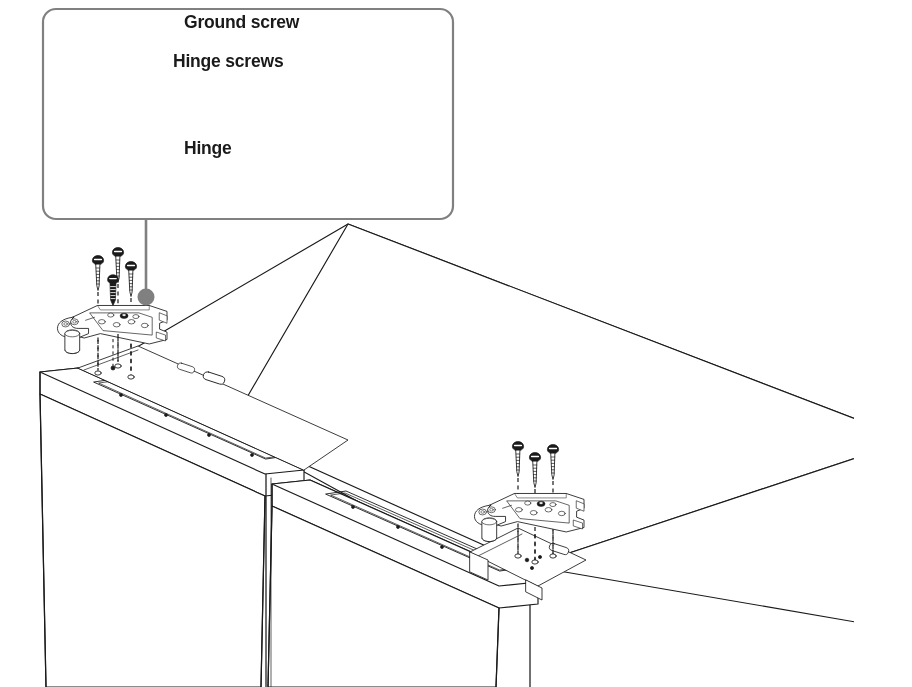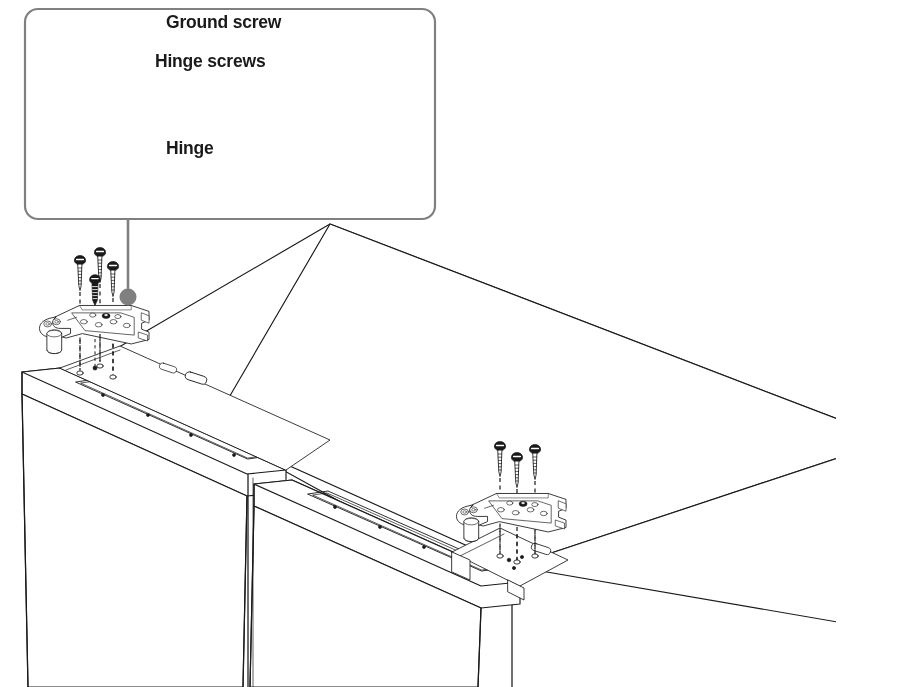--- a/index.html
+++ b/index.html
@@ -9,20 +9,21 @@
   }
   body {
     font-family: "Liberation Sans", sans-serif;
   }
   #page {
     position: relative;
     width: 836px;
     height: 687px;
     background: #ffffff;
     overflow: hidden;
+    margin-left: 18px;
   }
   #figure-svg {
     position: absolute;
     left: 0;
     top: 0;
     width: 912px;
     height: 687px;
     display: block;
   }
   .callout-label {

